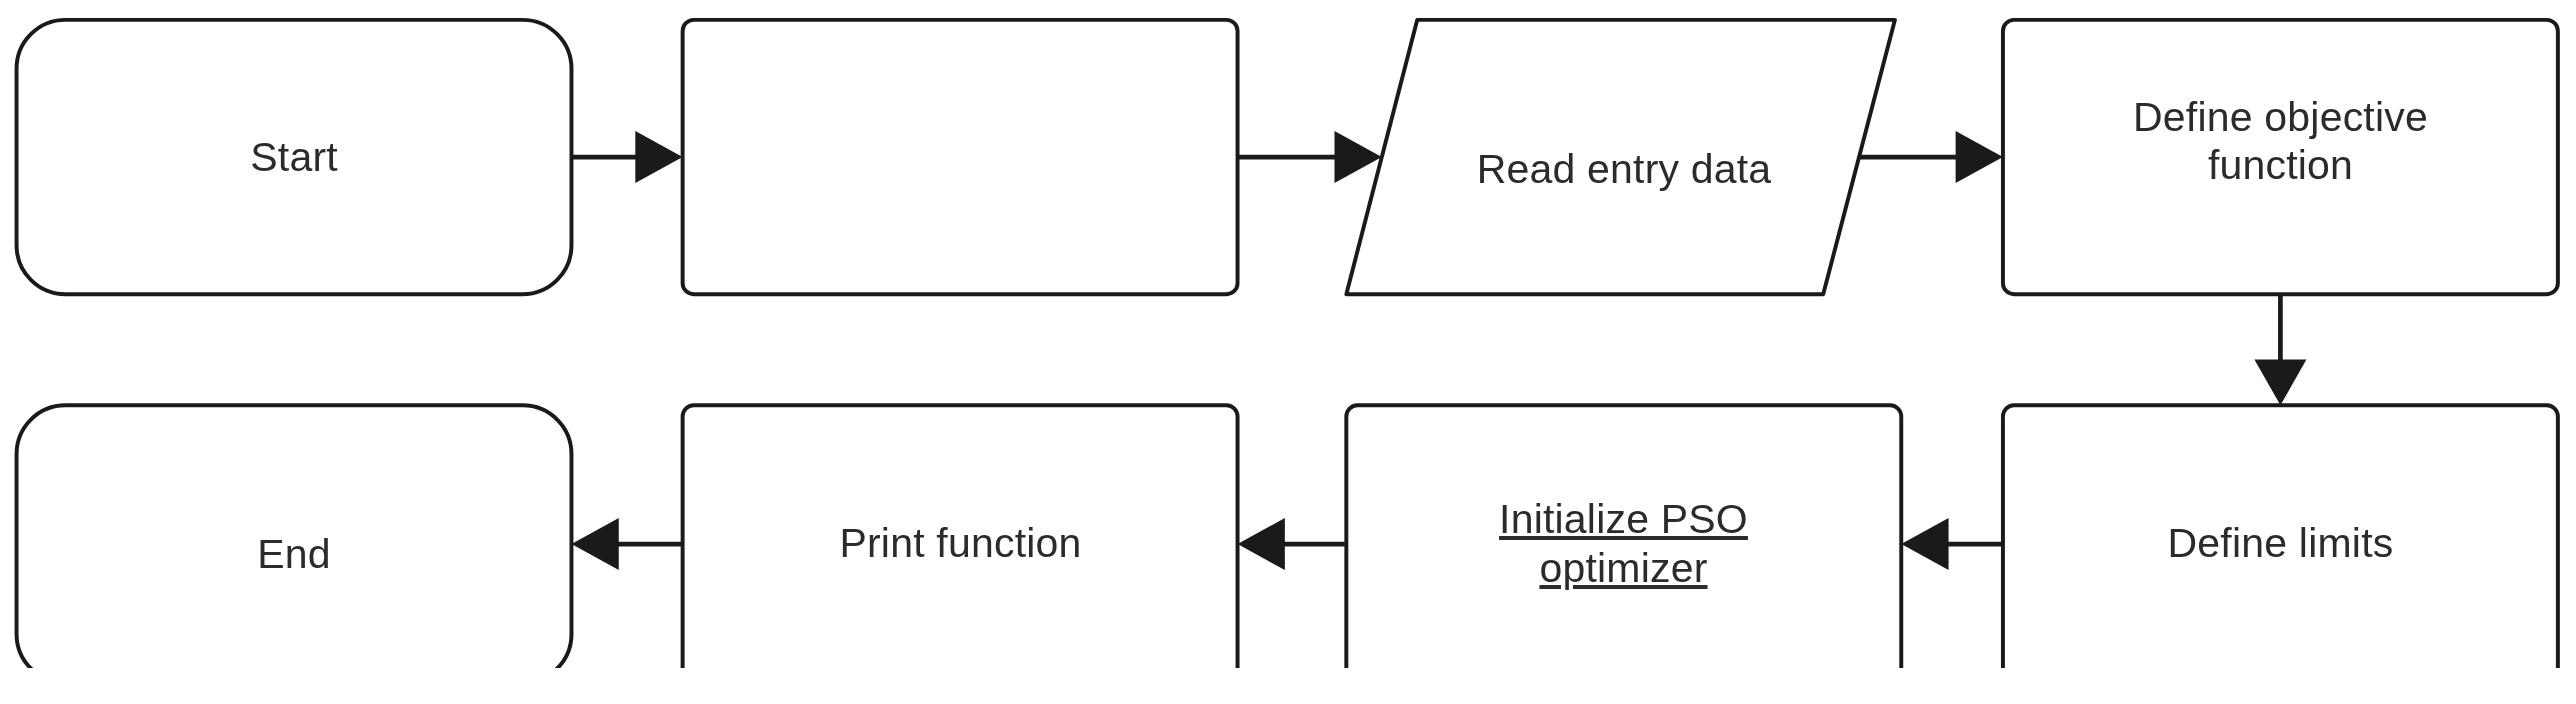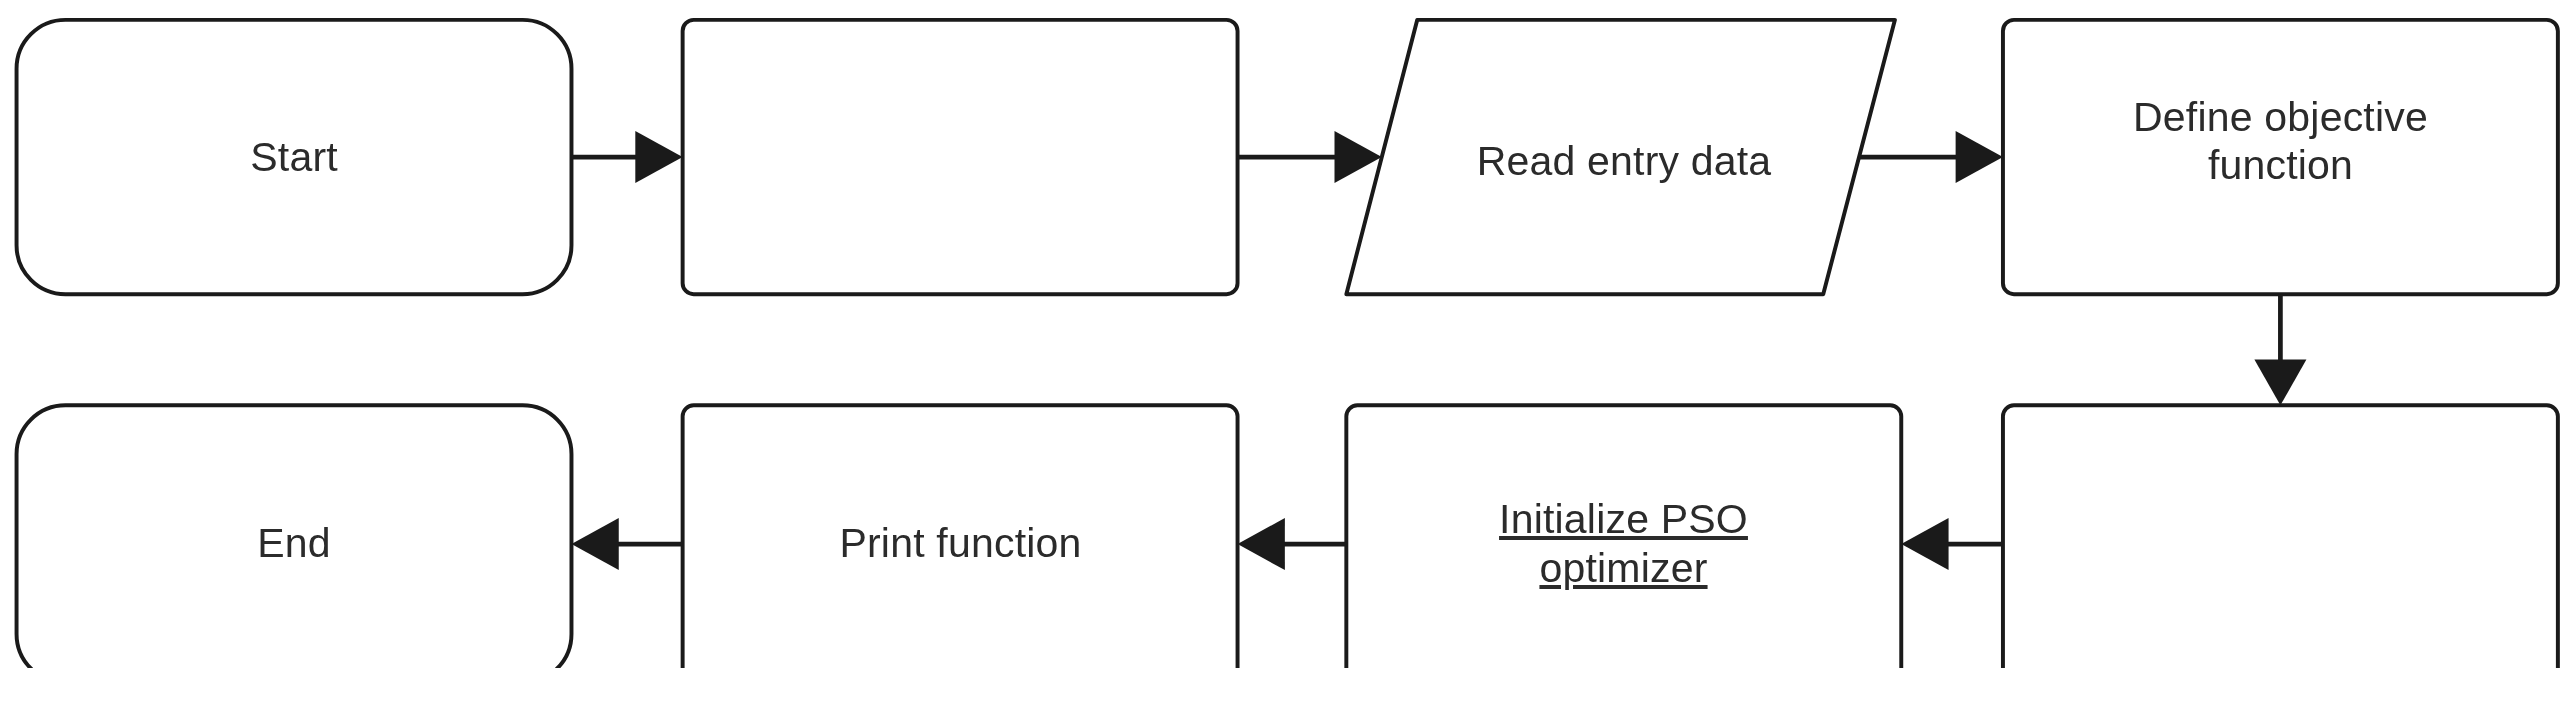--- a/index.html
+++ b/index.html
@@ -112,27 +112,28 @@
     <g>
       <line class="conn-line" x1="866" y1="690" x2="778" y2="690"></line>
       <polygon class="conn-head" points="725,690 785,657 785,723"></polygon>
     </g>
 
   </svg>
 
   <div class="node-label" style="left:16.6px; top:20px; width:555px; height:274px;">Start</div>
 
 
-  <div class="node-label" style="left:1372px; top:24px; width:504px; height:274px;text-align:center;">Read entry data</div>
+  <div class="node-label" style="left:1372px; top:32px; width:504px; height:274px;text-align:center;">Read entry data</div>
 
   <div class="node-label" style="left:2003px; top:4px; width:555px; height:274px;">Define objective
 function</div>
 
+  <div class="node-label" style="left:2003px; top:405px; width:555px; height:277px;">Define limits</div>
 
   <div class="node-label" style="left:1346px; top:405px; width:555px; height:277px;text-decoration:underline;">Initialize PSO
 optimizer</div>
 
   <div class="node-label" style="left:683px; top:405px; width:555px; height:277px;">Print function</div>
 
-  <div class="node-label" style="left:16.6px; top:405px; width:555px; height:277px;text-align:center;">End</div>
+  <div class="node-label" style="left:16.6px; top:416px; width:555px; height:277px;text-align:center;">End</div>
 
 </div>
 
 
 </body></html>

